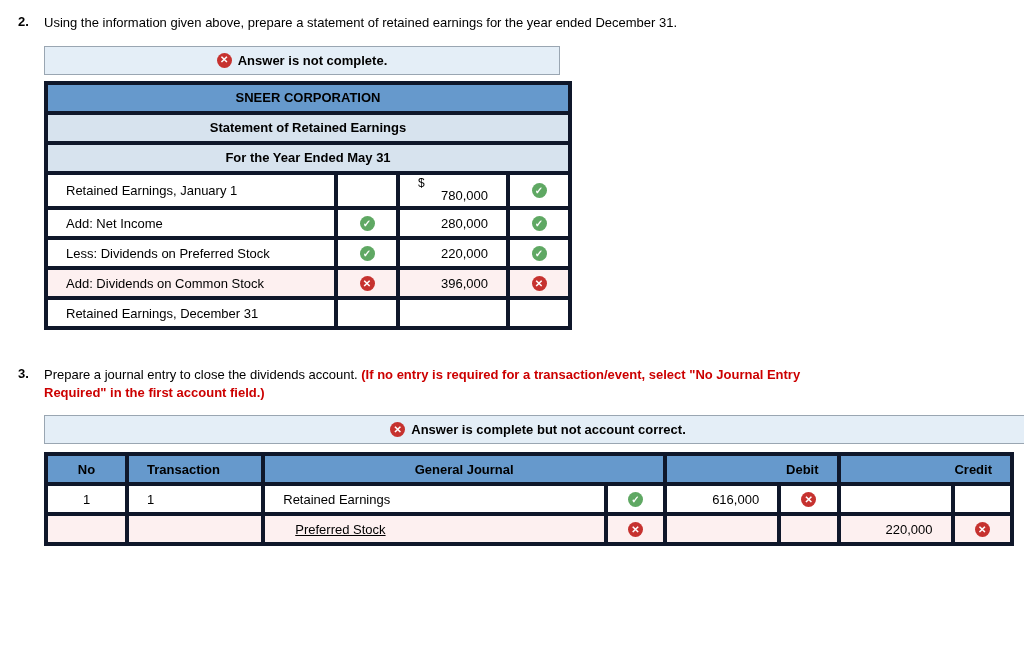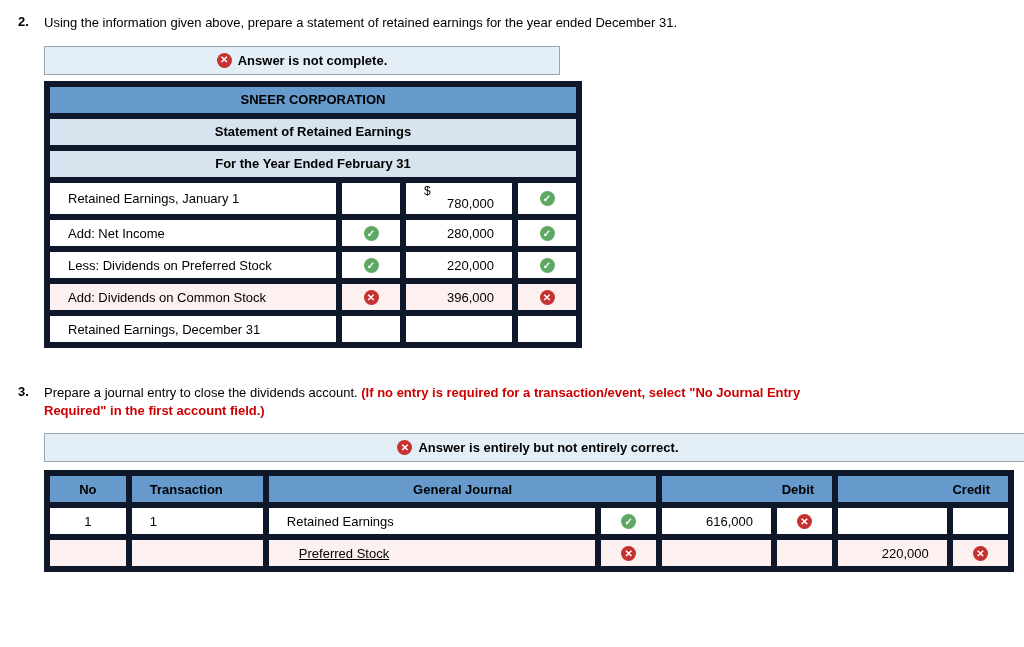--- a/index.html
+++ b/index.html
@@ -39,21 +39,21 @@
     color: #fff;
     font-weight: bold;
     line-height: 1;
     vertical-align: middle;
   }
   .icon-x { background: #c6322f; }
   .icon-check { background: #5fa863; }
 
   table { border-collapse: collapse; }
   th, td {
-    border: 6px solid #0f172a;
+    border: 4px solid #0f172a;
     padding: 3px 18px;
     font-size: 13px;
     vertical-align: middle;
     height: 20px;
   }
 
   
   .t2 { margin-top: 6px; }
   .t2 .hdr1 td { background: #6699cc; font-weight: bold; text-align: center; }
   .t2 .hdr2 td,
@@ -106,21 +106,21 @@
 
     <table class="t2">
       <tbody>
           <tr class="hdr1">
             <td colspan="4">SNEER CORPORATION</td>
           </tr>
       <tr class="hdr2">
             <td colspan="4">Statement of Retained Earnings</td>
           </tr>
       <tr class="hdr3">
-            <td colspan="4">For the Year Ended February 31</td>
+            <td colspan="4">For the Year Ended May 31</td>
           </tr>
       </tbody>
         <tbody id="q2-body">
           <tr>
             <td class="lbl">Retained Earnings, January 1</td>
             <td class="status noleft"></td>
             <td class="val"><span class="dollar">$</span>780,000</td>
             <td class="trail noleft"><span class="icon icon-check">✓</span></td>
           </tr>
           <tr>
@@ -156,21 +156,21 @@
   <div class="q-start">
     <div class="q-num">3.</div>
     <div class="q-text">
       <span>Prepare a journal entry to close the dividends account. </span><span class="red-text">(If no entry is required for a transaction/event, select "No Journal Entry Required" in the first account field.)</span>
     </div>
   </div>
 
   <div style="padding-left:26px;">
     <div class="banner q3-banner">
       <span class="icon icon-x">✕</span>
-      <span>Answer is entirely but not entirely correct.</span>
+      <span>Answer is complete but not account correct.</span>
     </div>
 
     <table class="t3">
       <tbody>
           <tr>
         <th class="col-no">No</th>
         <th class="col-tr">Transaction</th>
         <th class="col-gj" colspan="2">General Journal</th>
         <th class="col-amt" colspan="2">Debit</th>
         <th class="col-amt" colspan="2">Credit</th>

